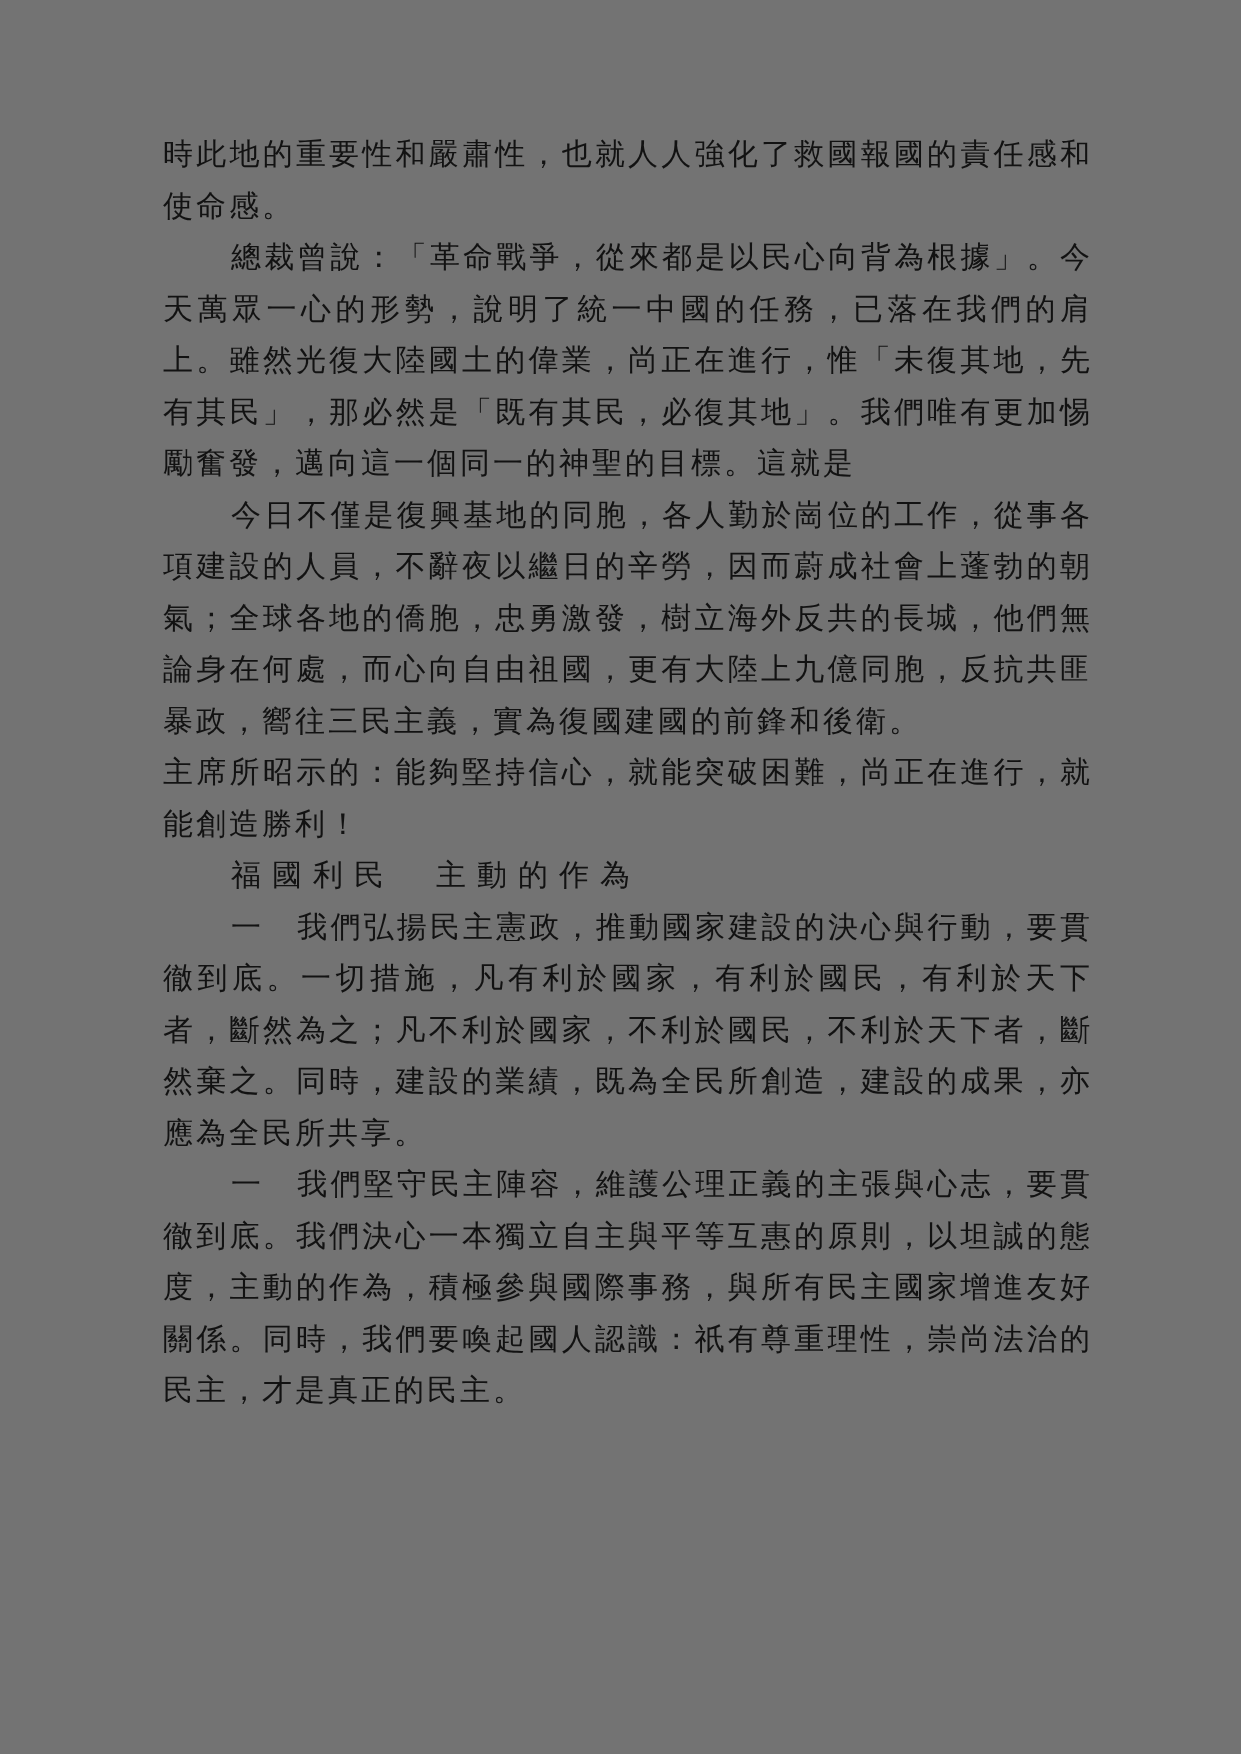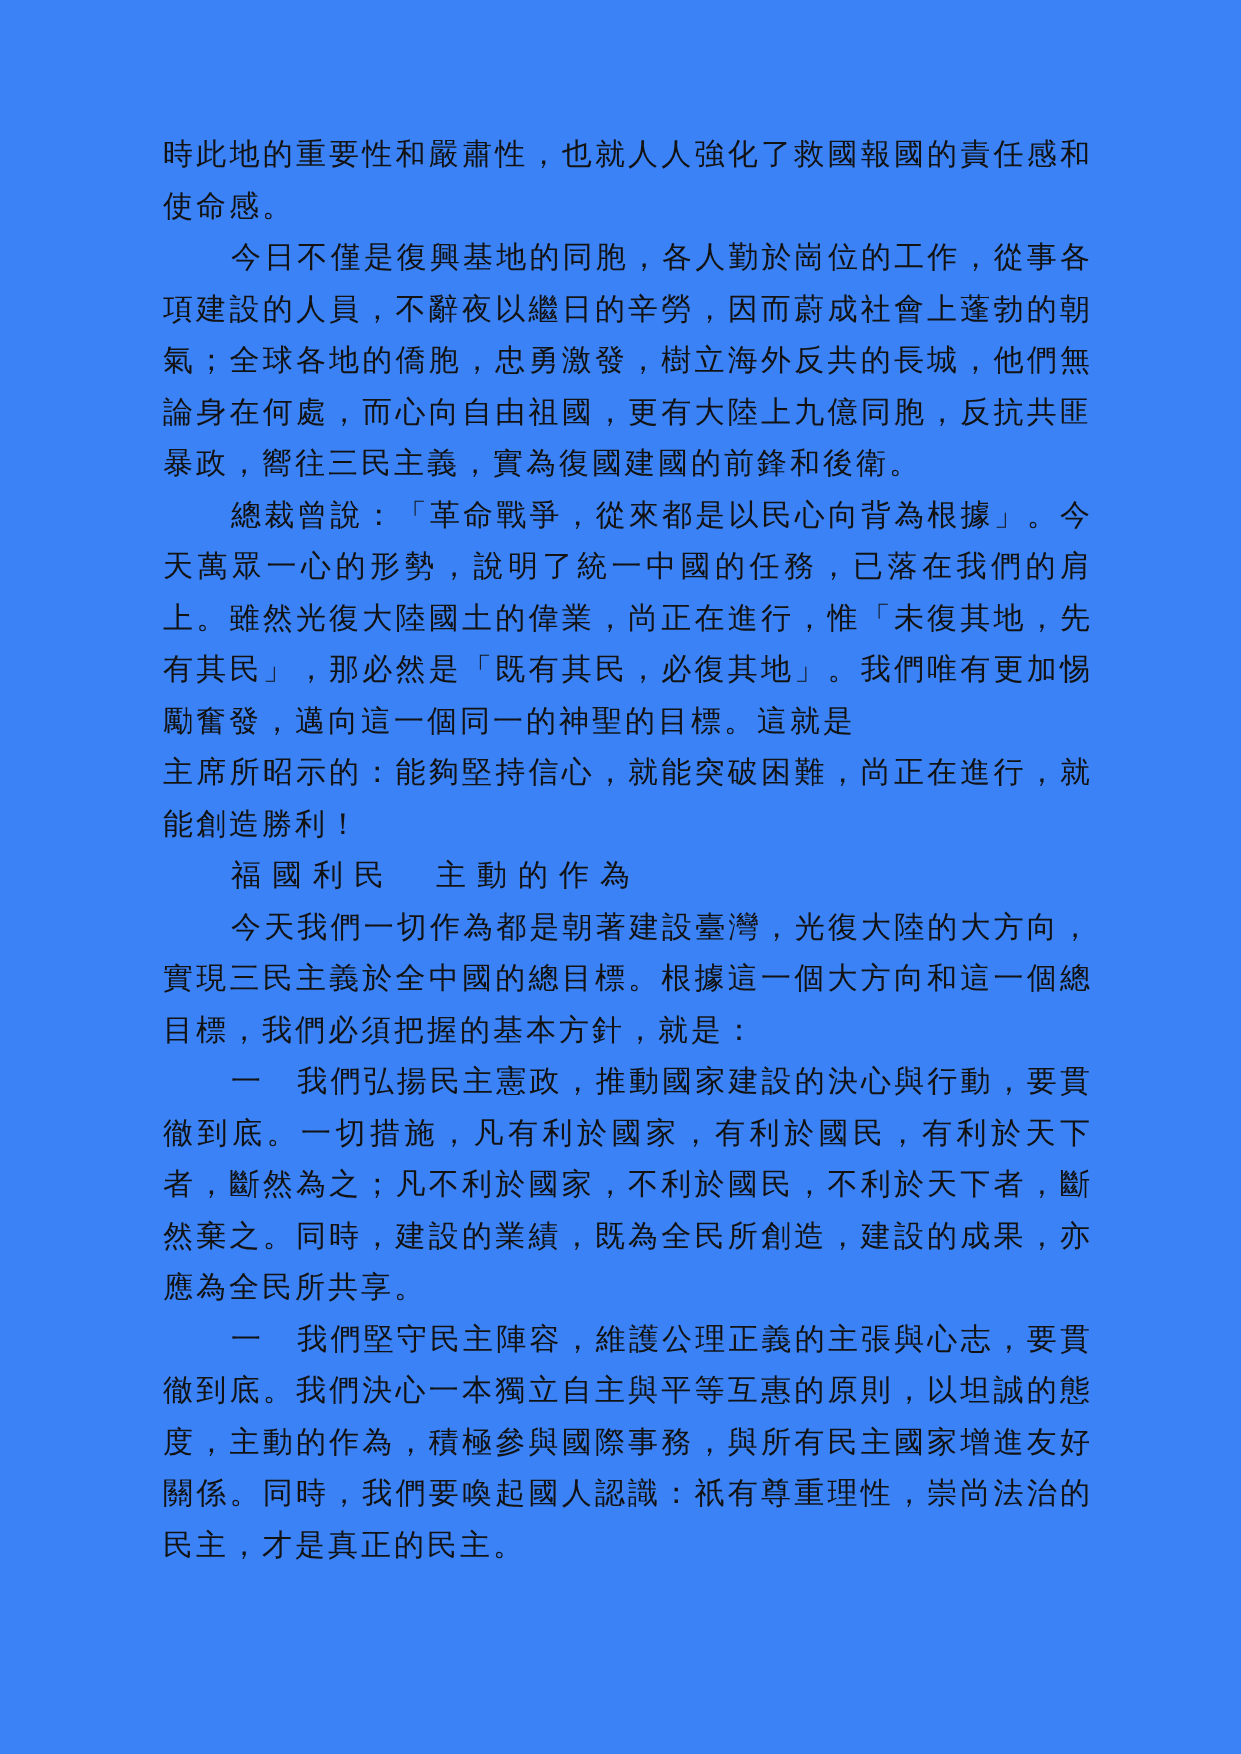--- a/index.html
+++ b/index.html
@@ -4,21 +4,21 @@
 <style>
   html, body {
     margin: 0;
     padding: 0;
     background: #ffffff;
   }
   .page {
     position: relative;
     width: 1241px;
     height: 1754px;
-    background: #3b82f6;
+    background: #737373;
     box-sizing: border-box;
     overflow: hidden;
   }
   .doc-body {
     position: absolute;
     left: 163px;
     top: 128px;
     width: 930px;
   }
   .para {
@@ -40,21 +40,20 @@
     text-indent: 68px;
     letter-spacing: 11px;
   }
 </style>
 </head>
 <body>
 
 <div class="page">
   <div class="doc-body">
     <p class="para">時此地的重要性和嚴肅性，也就人人強化了救國報國的責任感和使命感。</p>
+    <p class="para indent">總裁曾說：「革命戰爭，從來都是以民心向背為根據」。今天萬眾一心的形勢，說明了統一中國的任務，已落在我們的肩上。雖然光復大陸國土的偉業，尚正在進行，惟「未復其地，先有其民」，那必然是「既有其民，必復其地」。我們唯有更加惕勵奮發，邁向這一個同一的神聖的目標。這就是</p>
     <p class="para indent">今日不僅是復興基地的同胞，各人勤於崗位的工作，從事各項建設的人員，不辭夜以繼日的辛勞，因而蔚成社會上蓬勃的朝氣；全球各地的僑胞，忠勇激發，樹立海外反共的長城，他們無論身在何處，而心向自由祖國，更有大陸上九億同胞，反抗共匪暴政，嚮往三民主義，實為復國建國的前鋒和後衛。</p>
-    <p class="para indent">總裁曾說：「革命戰爭，從來都是以民心向背為根據」。今天萬眾一心的形勢，說明了統一中國的任務，已落在我們的肩上。雖然光復大陸國土的偉業，尚正在進行，惟「未復其地，先有其民」，那必然是「既有其民，必復其地」。我們唯有更加惕勵奮發，邁向這一個同一的神聖的目標。這就是</p>
     <p class="para">主席所昭示的：能夠堅持信心，就能突破困難，尚正在進行，就能創造勝利！</p>
     <p class="para heading">福國利民　主動的作為</p>
-    <p class="para indent">今天我們一切作為都是朝著建設臺灣，光復大陸的大方向，實現三民主義於全中國的總目標。根據這一個大方向和這一個總目標，我們必須把握的基本方針，就是：</p>
     <p class="para indent">一　我們弘揚民主憲政，推動國家建設的決心與行動，要貫徹到底。一切措施，凡有利於國家，有利於國民，有利於天下者，斷然為之；凡不利於國家，不利於國民，不利於天下者，斷然棄之。同時，建設的業績，既為全民所創造，建設的成果，亦應為全民所共享。</p>
     <p class="para indent">一　我們堅守民主陣容，維護公理正義的主張與心志，要貫徹到底。我們決心一本獨立自主與平等互惠的原則，以坦誠的態度，主動的作為，積極參與國際事務，與所有民主國家增進友好關係。同時，我們要喚起國人認識：祇有尊重理性，崇尚法治的民主，才是真正的民主。</p>
   </div>
 </div>
 
 </body></html>

